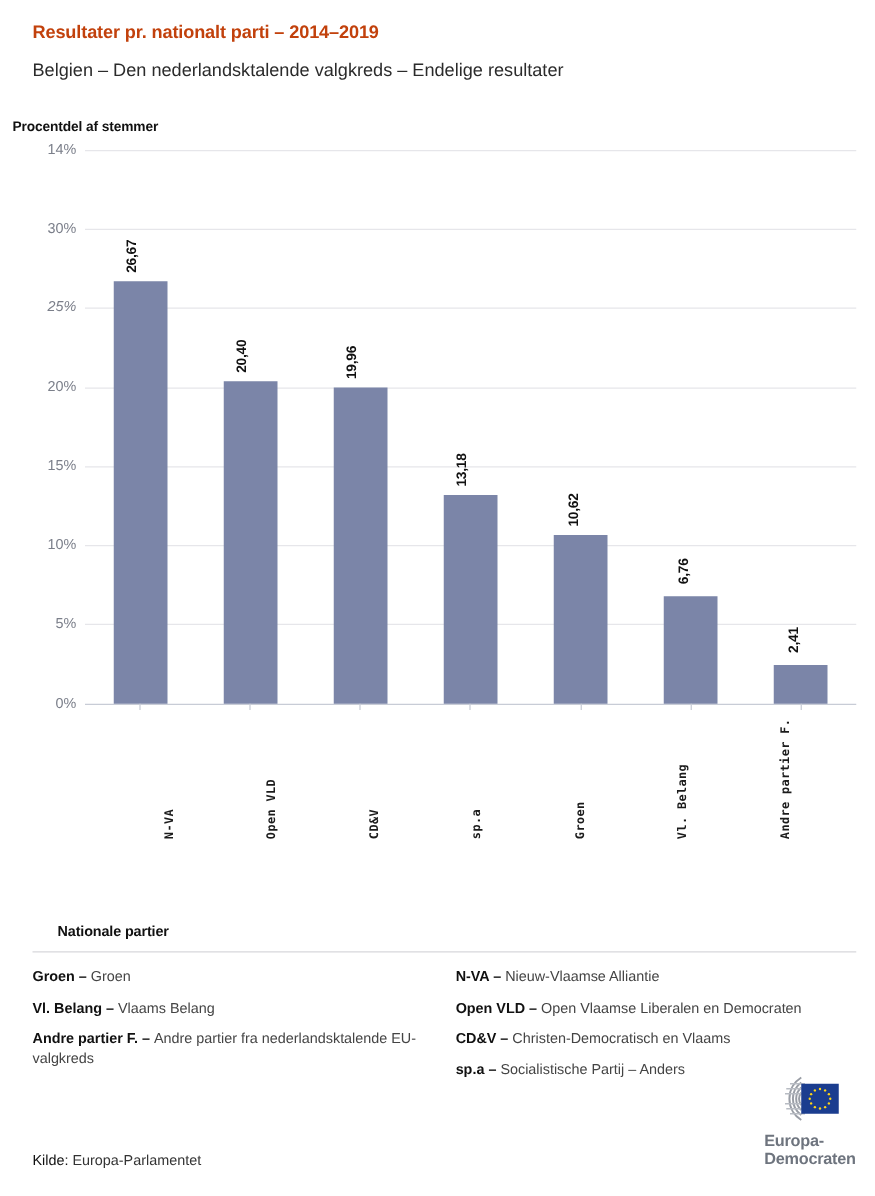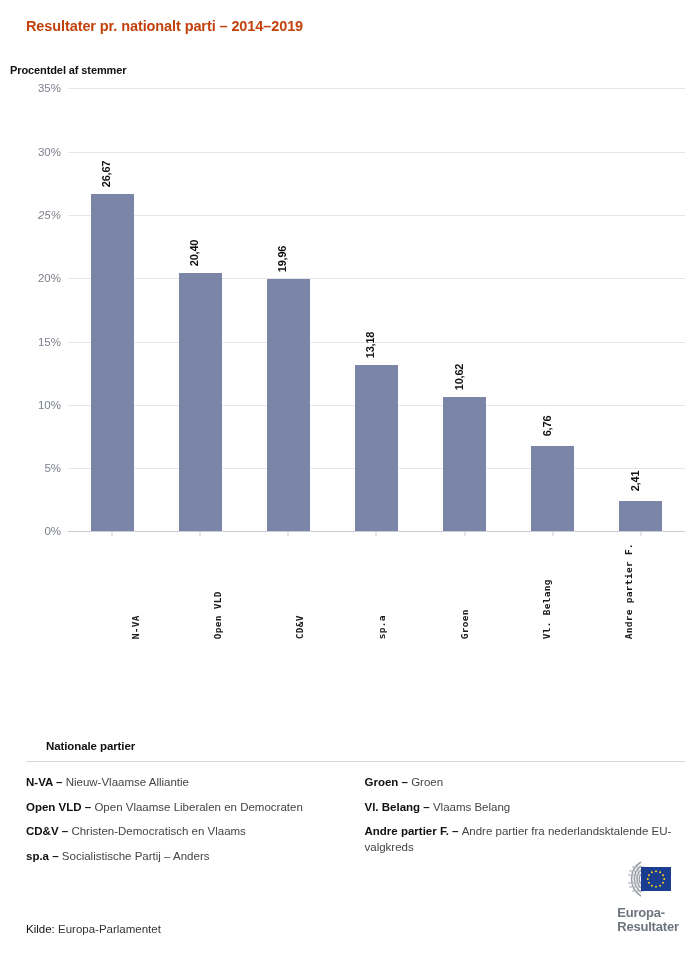--- a/index.html
+++ b/index.html
@@ -204,29 +204,30 @@
     color: #6e747e;
     line-height: 1.12;
     letter-spacing: -0.2px;
   }
 </style>
 </head>
 <body>
 
 <div class="header">
   <div class="chart-title">Resultater pr. nationalt parti – 2014–2019</div>
+  <div class="chart-subtitle">Belgien – Den nederlandsktalende valgkreds – Endelige resultater</div>
 </div>
 
 <div class="axis-heading">Procentdel af stemmer</div>
 
 <div class="plot-wrap">
   <div class="plot">
     <div id="gridlines">
         <div class="gridline" style="top: 0%;"></div>
-        <div class="ytick" style="top: 0%;">35%</div>
+        <div class="ytick" style="top: 0%;">14%</div>
         <div class="gridline" style="top: 14.2857%;"></div>
         <div class="ytick" style="top: 14.2857%;">30%</div>
         <div class="gridline" style="top: 28.5714%;"></div>
         <div class="ytick" style="top: 28.5714%; font-style: italic;">25%</div>
         <div class="gridline" style="top: 42.8571%;"></div>
         <div class="ytick" style="top: 42.8571%;">20%</div>
         <div class="gridline" style="top: 57.1429%;"></div>
         <div class="ytick" style="top: 57.1429%;">15%</div>
         <div class="gridline" style="top: 71.4286%;"></div>
         <div class="ytick" style="top: 71.4286%;">10%</div>
@@ -302,30 +303,30 @@
       <div class="xlabel-slot">
         <div class="xlabel">Andre partier F.</div>
       </div>
     </div>
 </div>
 
 <div class="legend">
   <div class="legend-title">Nationale partier</div>
   <div class="legend-divider"></div>
   <div class="legend-cols">
+    <div class="legend-col" id="legend-right">
+        <div class="legend-item"><span class="abbr">Groen</span><span class="dash"> – </span><span>Groen</span></div>
+        <div class="legend-item"><span class="abbr">Vl. Belang</span><span class="dash"> – </span><span>Vlaams Belang</span></div>
+        <div class="legend-item"><span class="abbr">Andre partier F.</span><span class="dash"> – </span><span>Andre partier fra nederlandsktalende EU-valgkreds</span></div>
+      </div>
     <div class="legend-col" id="legend-left">
         <div class="legend-item"><span class="abbr">N-VA</span><span class="dash"> – </span><span>Nieuw-Vlaamse Alliantie</span></div>
         <div class="legend-item"><span class="abbr">Open VLD</span><span class="dash"> – </span><span>Open Vlaamse Liberalen en Democraten</span></div>
         <div class="legend-item"><span class="abbr">CD&amp;V</span><span class="dash"> – </span><span>Christen-Democratisch en Vlaams</span></div>
         <div class="legend-item"><span class="abbr">sp.a</span><span class="dash"> – </span><span>Socialistische Partij – Anders</span></div>
-      </div>
-    <div class="legend-col" id="legend-right">
-        <div class="legend-item"><span class="abbr">Groen</span><span class="dash"> – </span><span>Groen</span></div>
-        <div class="legend-item"><span class="abbr">Vl. Belang</span><span class="dash"> – </span><span>Vlaams Belang</span></div>
-        <div class="legend-item"><span class="abbr">Andre partier F.</span><span class="dash"> – </span><span>Andre partier fra nederlandsktalende EU-valgkreds</span></div>
       </div>
   </div>
 </div>
 
 <div class="footer">
   <div class="source">
     <span class="lbl">Kilde:</span>
     <span>Europa-Parlamentet</span>
   </div>
   <div class="logo">
@@ -355,16 +356,16 @@
         <circle cx="45" cy="28.8" r="0.95"></circle>
         <circle cx="40.9" cy="27.7" r="0.95"></circle>
         <circle cx="37.9" cy="24.7" r="0.95"></circle>
         <circle cx="36.8" cy="21" r="0.95"></circle>
         <circle cx="37.9" cy="17.3" r="0.95"></circle>
         <circle cx="40.9" cy="14.3" r="0.95"></circle>
       </g>
     </svg>
     <div class="logo-text">
       <div>Europa-</div>
-      <div>Resultater</div>
+      <div>Democraten</div>
     </div>
   </div>
 </div>
 
 </body></html>

